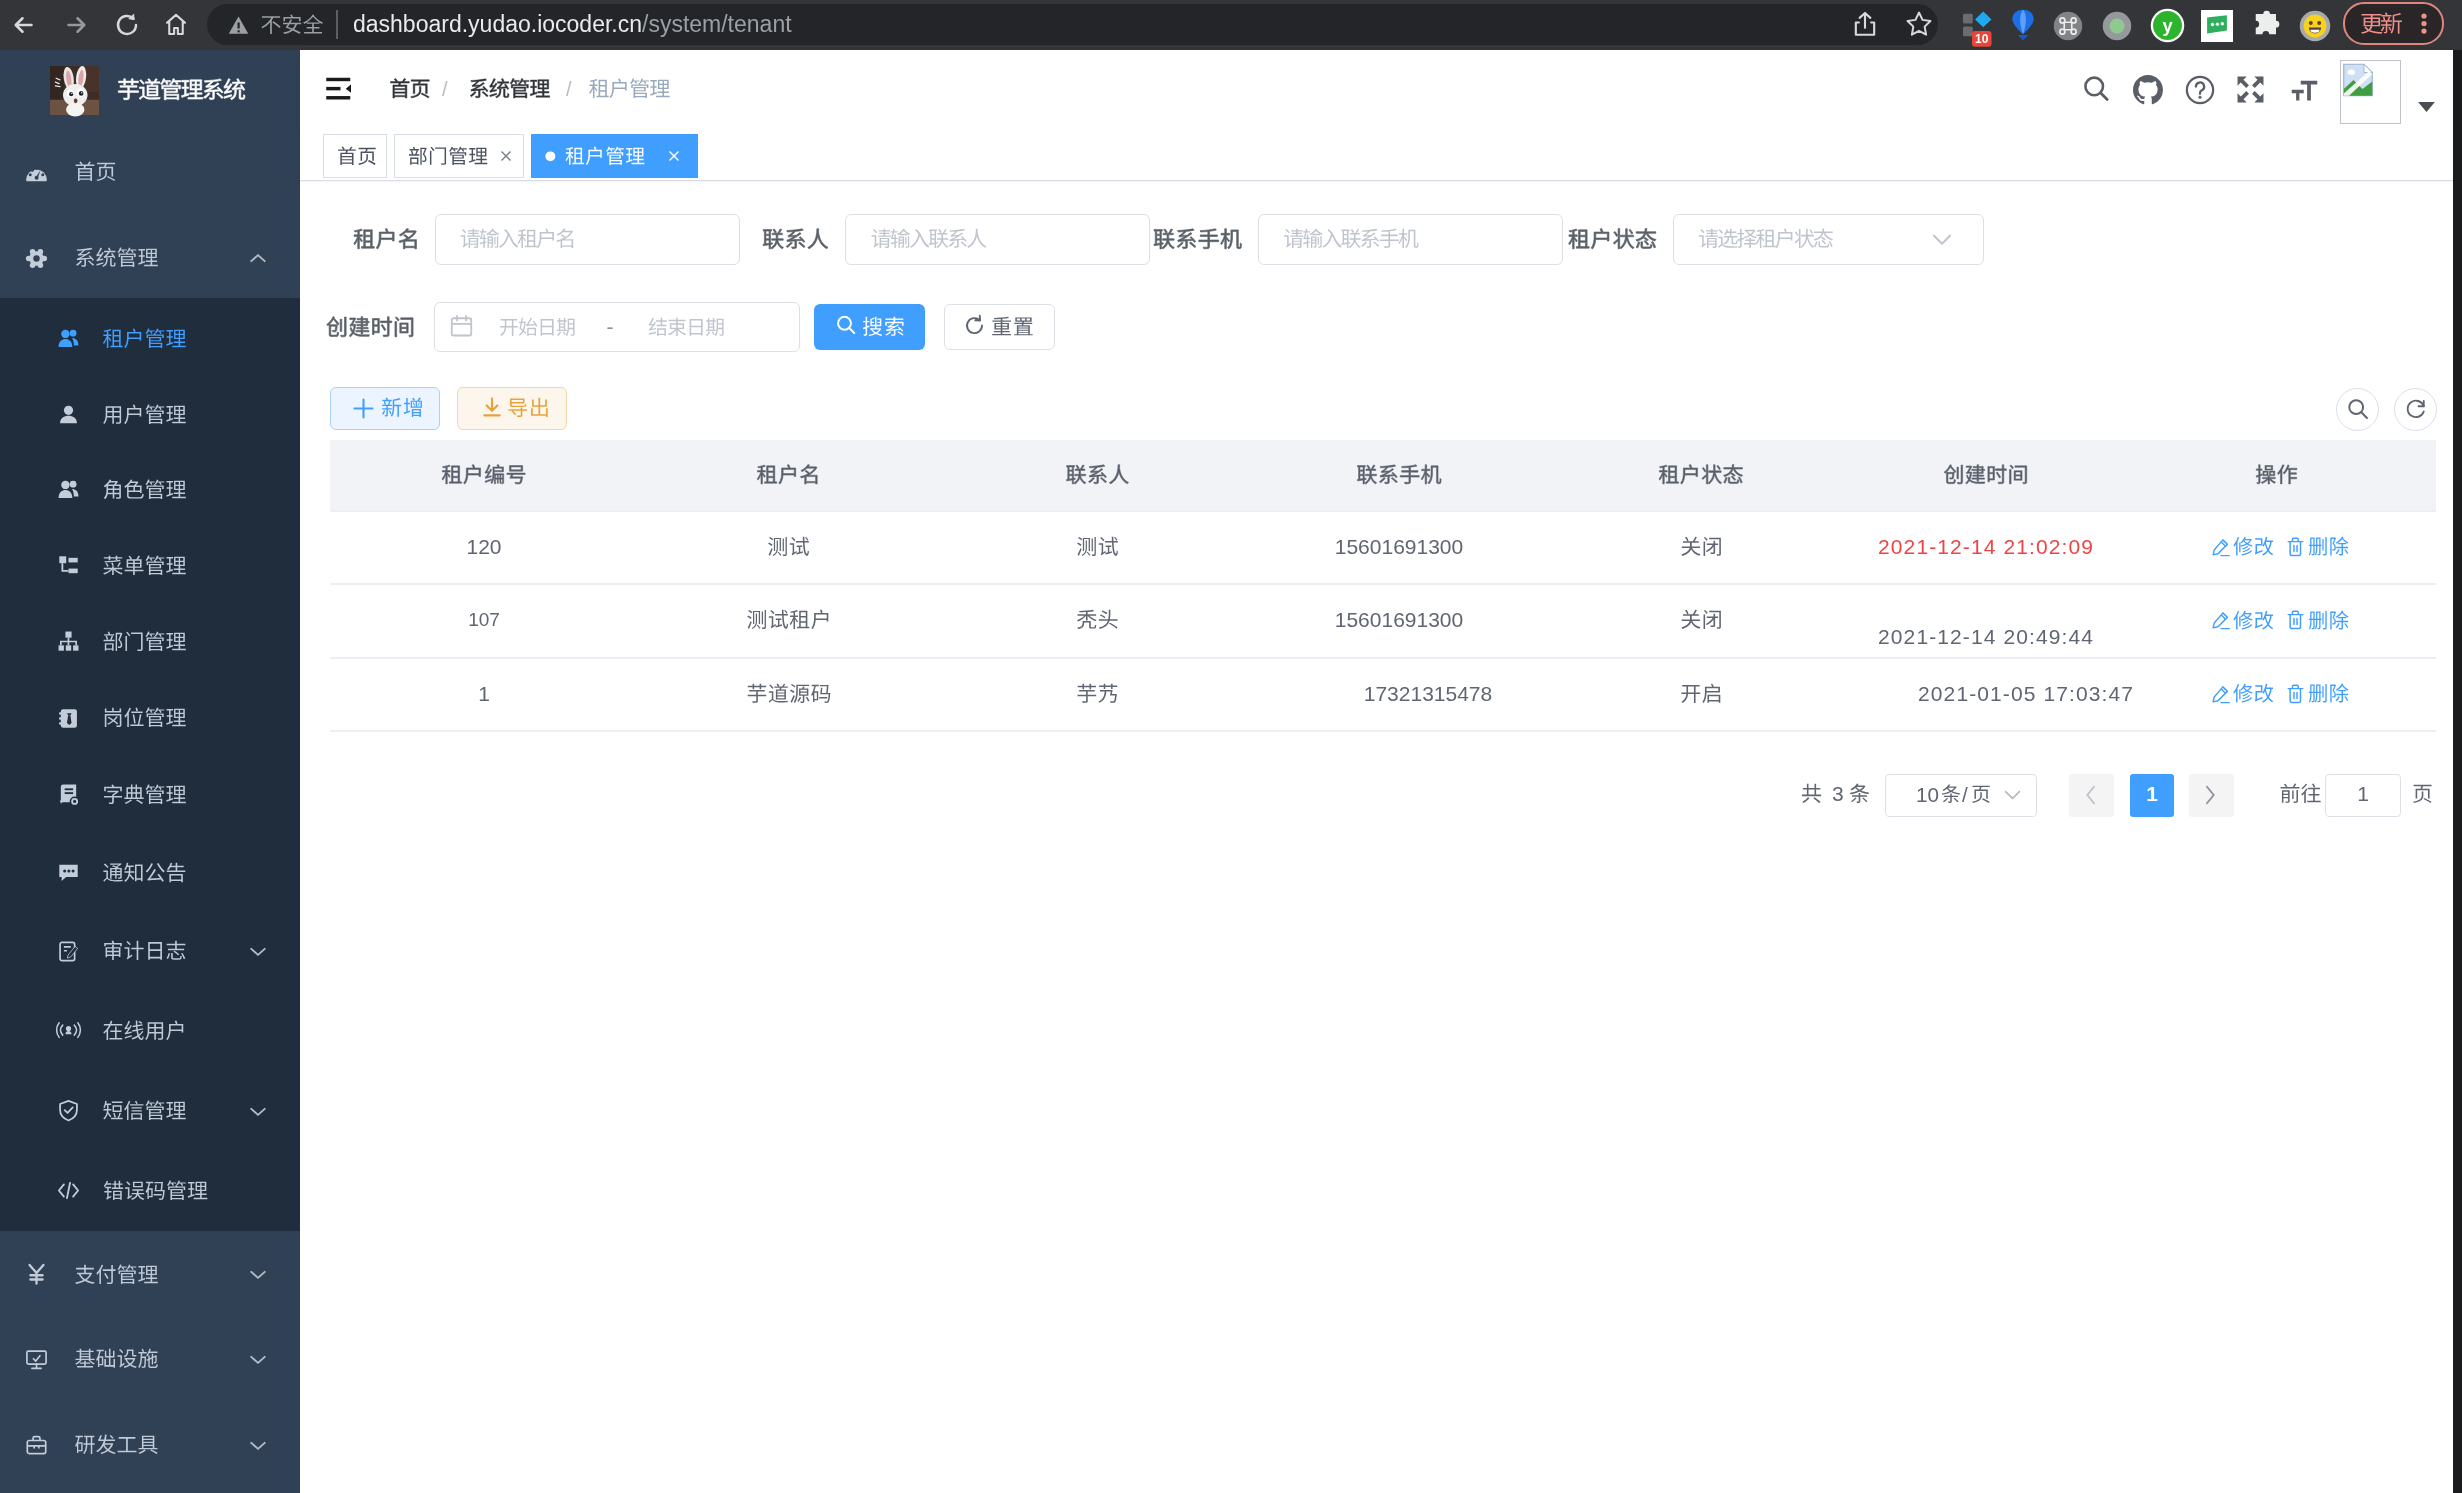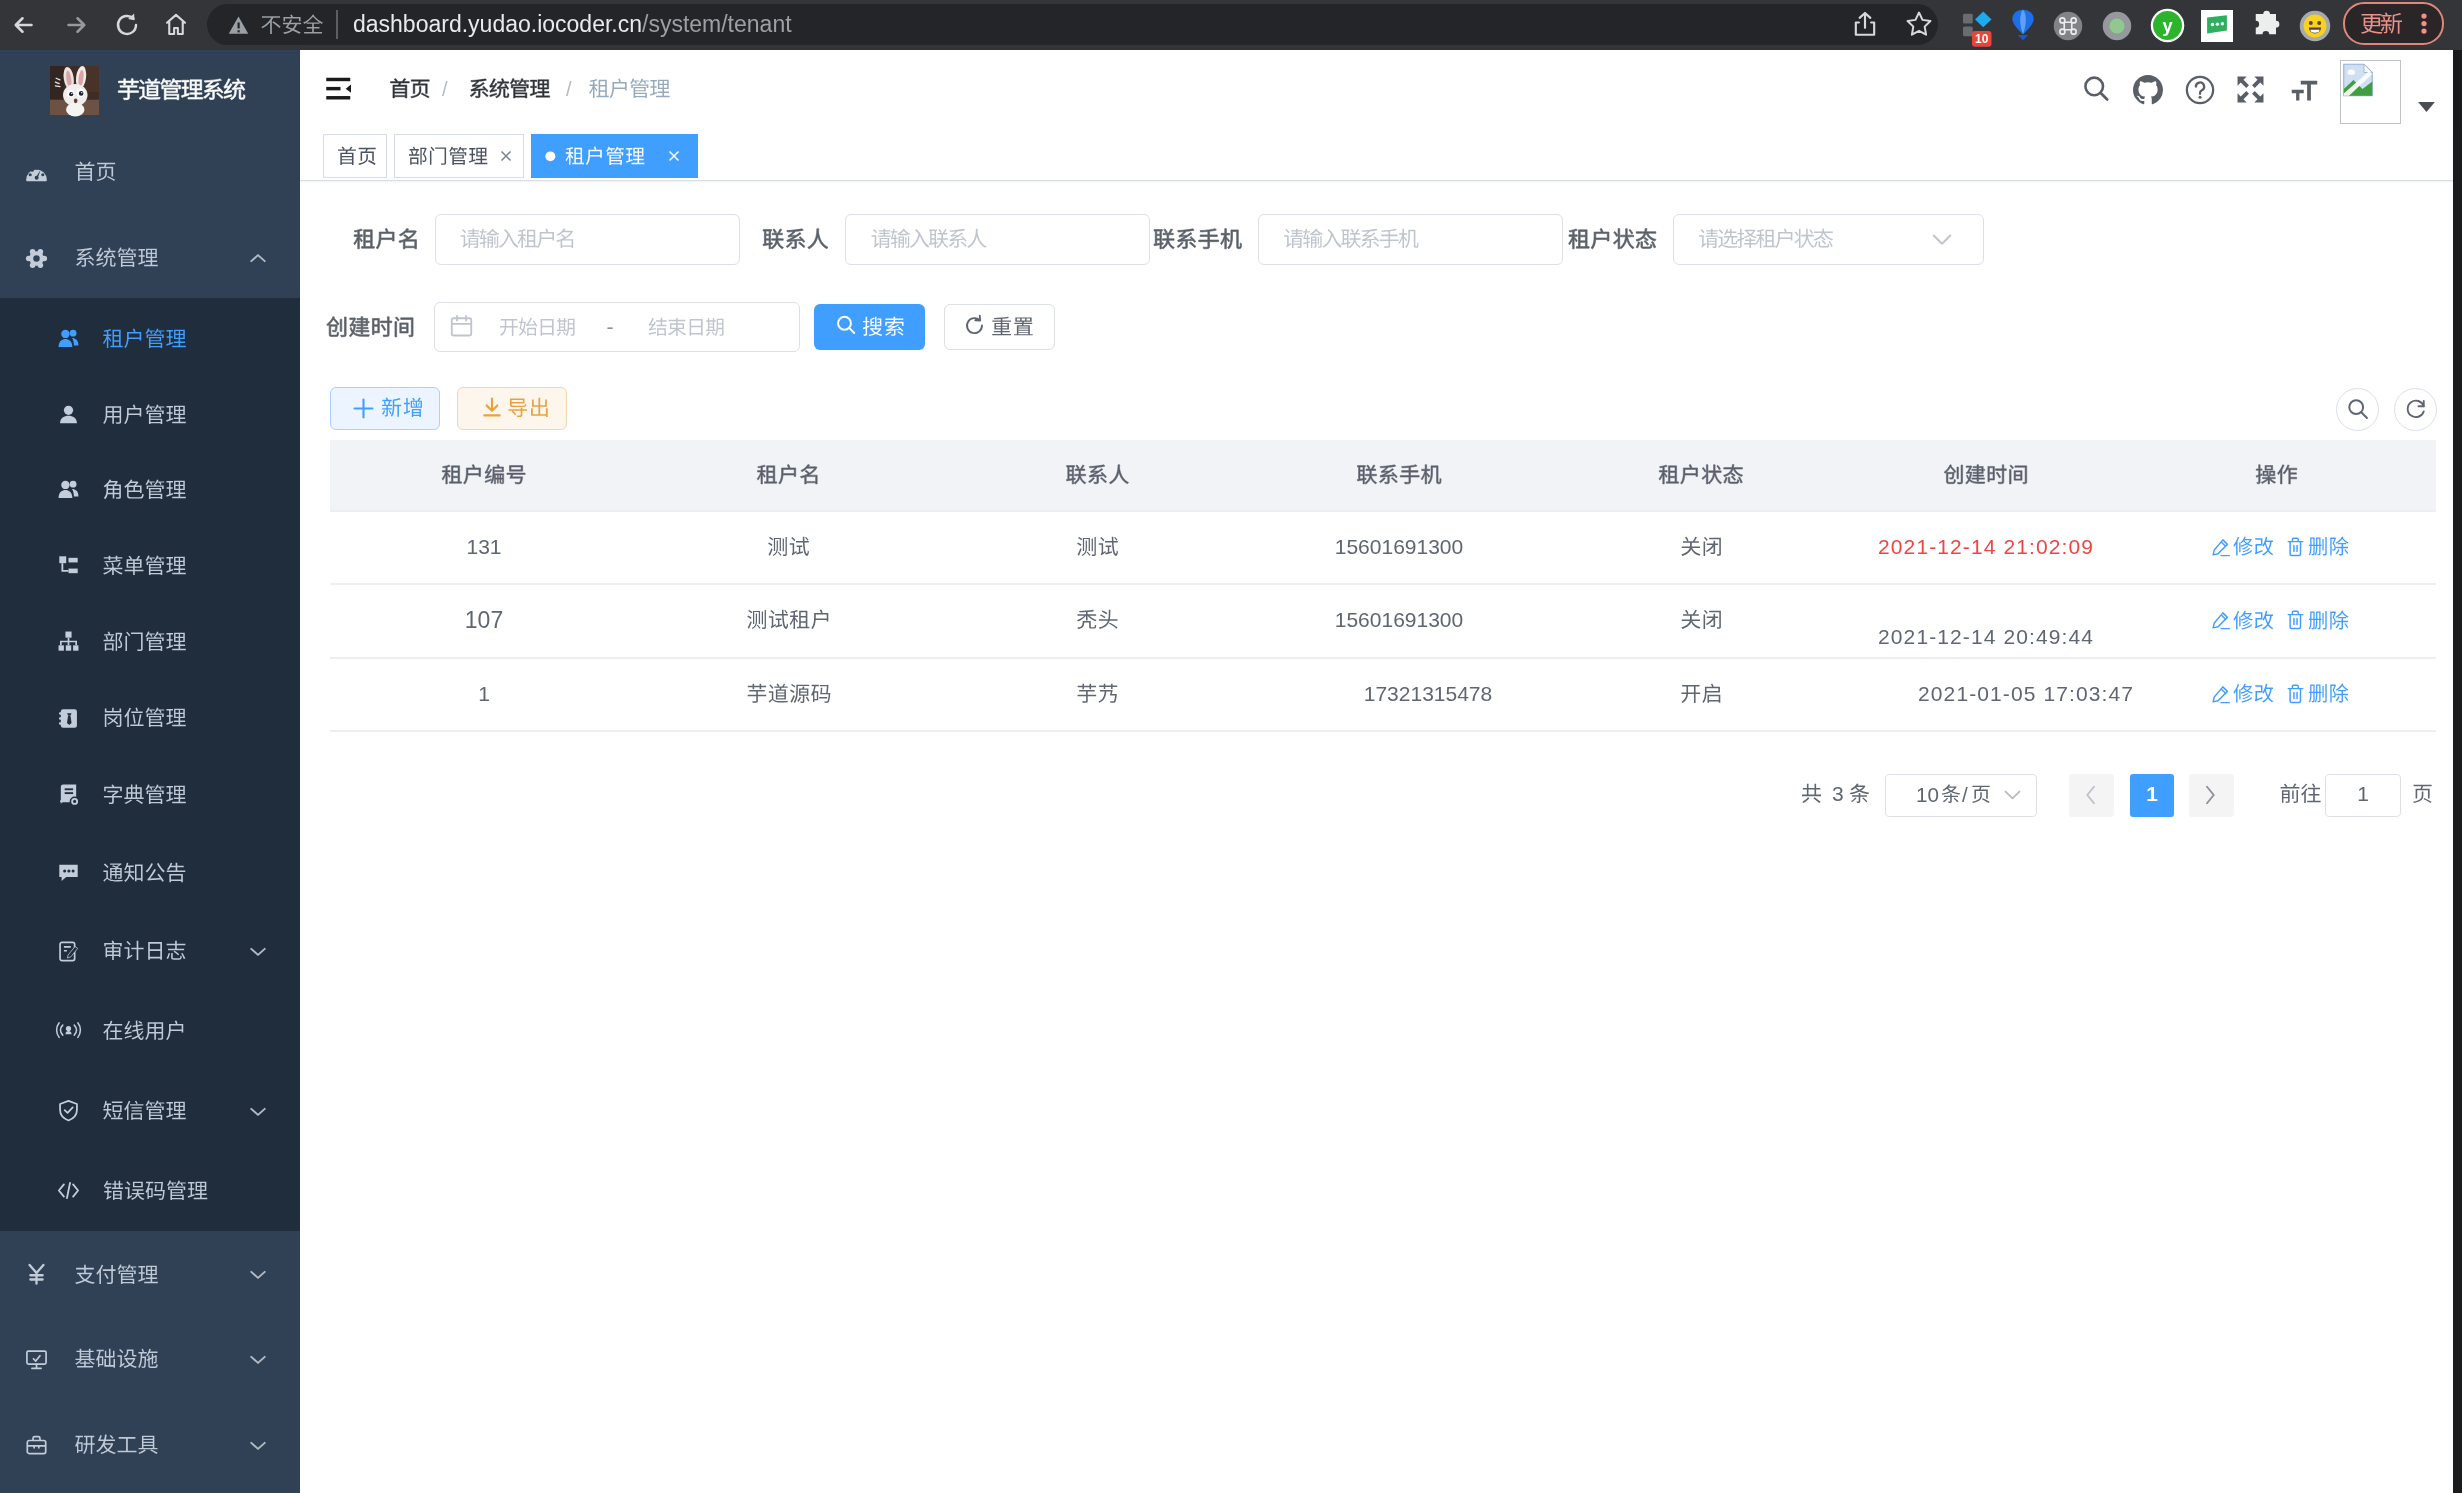--- a/index.html
+++ b/index.html
@@ -721,21 +721,21 @@
       <use href="#g95f4" transform="translate(85.5,24.4) scale(0.02800,-0.02800)"></use>
     </svg>
 <svg style="position:absolute;left:2255px;top:464px;overflow:visible" width="43" height="21" fill="#59606c" stroke="#59606c" stroke-width="24" viewBox="0 0 56.5 28">
       <use href="#g64cd" transform="translate(0.0,24.4) scale(0.02800,-0.02800)"></use>
       <use href="#g4f5c" transform="translate(28.5,24.4) scale(0.02800,-0.02800)"></use>
     </svg>
 <div style="position:absolute;left:330px;top:510px;width:2106px;height:1.5px;background:#ebeef5;"></div>
 <div style="position:absolute;left:330px;top:583px;width:2106px;height:1.5px;background:#ebeef5;"></div>
 <div style="position:absolute;left:330px;top:657px;width:2106px;height:1.5px;background:#ebeef5;"></div>
 <div style="position:absolute;left:330px;top:730px;width:2106px;height:1.5px;background:#ebeef5;"></div>
-<div style="position:absolute;top:533px;height:28px;line-height:28px;font-size:21px;color:#5f6671;white-space:pre;left:484px;transform:translateX(-50%);">131</div>
+<div style="position:absolute;top:533px;height:28px;line-height:28px;font-size:21px;color:#5f6671;white-space:pre;left:484px;transform:translateX(-50%);">120</div>
 <svg style="position:absolute;left:767px;top:536px;overflow:visible" width="43" height="21" fill="#5f6671" viewBox="0 0 56.5 28">
       <use href="#g6d4b" transform="translate(0.0,24.4) scale(0.02800,-0.02800)"></use>
       <use href="#g8bd5" transform="translate(28.5,24.4) scale(0.02800,-0.02800)"></use>
     </svg>
 <svg style="position:absolute;left:1076px;top:536px;overflow:visible" width="43" height="21" fill="#5f6671" viewBox="0 0 56.5 28">
       <use href="#g6d4b" transform="translate(0.0,24.4) scale(0.02800,-0.02800)"></use>
       <use href="#g8bd5" transform="translate(28.5,24.4) scale(0.02800,-0.02800)"></use>
     </svg>
 <div style="position:absolute;top:533px;height:28px;line-height:28px;font-size:21px;color:#5f6671;white-space:pre;left:1399px;transform:translateX(-50%);">15601691300</div>
 <svg style="position:absolute;left:1680px;top:536px;overflow:visible" width="43" height="21" fill="#5f6671" viewBox="0 0 56.5 28">
@@ -753,21 +753,21 @@
       <use href="#g6539" transform="translate(27.5,23.5) scale(0.02700,-0.02700)"></use>
     </svg>
 <svg style="position:absolute;left:2287px;top:537px;overflow:visible" width="17" height="20" viewBox="0 0 22 26">
       <path d="M1.5 6 H20.5 M7 6 V3 a1.5 1.5 0 0 1 1.5 -1.5 H13 a1.5 1.5 0 0 1 1.5 1.5 V6 M4 6 V22 a2 2 0 0 0 2 2 H15.5 a2 2 0 0 0 2 -2 V6" stroke="#409eff" stroke-width="1.9" fill="none" stroke-linecap="round" stroke-linejoin="round"></path>
       <path d="M9 11 V19 M13 11 V19" stroke="#409eff" stroke-width="1.9" stroke-linecap="round"></path>
     </svg>
 <svg style="position:absolute;left:2308px;top:536px;overflow:visible" width="41" height="20.6" fill="#409eff" viewBox="0 0 54.5 27">
       <use href="#g5220" transform="translate(0.0,23.5) scale(0.02700,-0.02700)"></use>
       <use href="#g9664" transform="translate(27.5,23.5) scale(0.02700,-0.02700)"></use>
     </svg>
-<div style="position:absolute;top:606px;height:28px;line-height:28px;font-size:23px;color:#5f6671;white-space:pre;left:484px;transform:translateX(-50%);text-align:center;">107</div>
+<div style="position:absolute;top:606px;height:28px;line-height:28px;font-size:19px;color:#5f6671;white-space:pre;left:484px;transform:translateX(-50%);text-align:center;">107</div>
 <svg style="position:absolute;left:746px;top:609px;overflow:visible" width="86" height="21" fill="#5f6671" viewBox="0 0 113.5 28">
       <use href="#g6d4b" transform="translate(0.0,24.4) scale(0.02800,-0.02800)"></use>
       <use href="#g8bd5" transform="translate(28.5,24.4) scale(0.02800,-0.02800)"></use>
       <use href="#g79df" transform="translate(57.0,24.4) scale(0.02800,-0.02800)"></use>
       <use href="#g6237" transform="translate(85.5,24.4) scale(0.02800,-0.02800)"></use>
     </svg>
 <svg style="position:absolute;left:1076px;top:609px;overflow:visible" width="43" height="21" fill="#5f6671" viewBox="0 0 56.5 28">
       <use href="#g79c3" transform="translate(0.0,24.4) scale(0.02800,-0.02800)"></use>
       <use href="#g5934" transform="translate(28.5,24.4) scale(0.02800,-0.02800)"></use>
     </svg>

